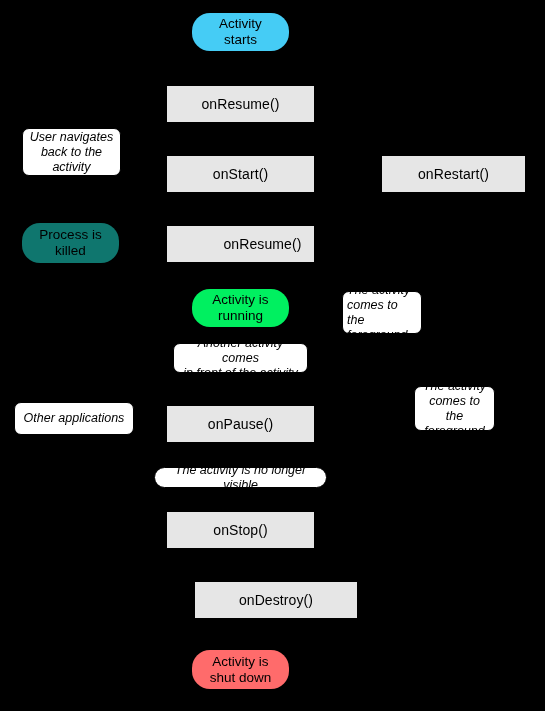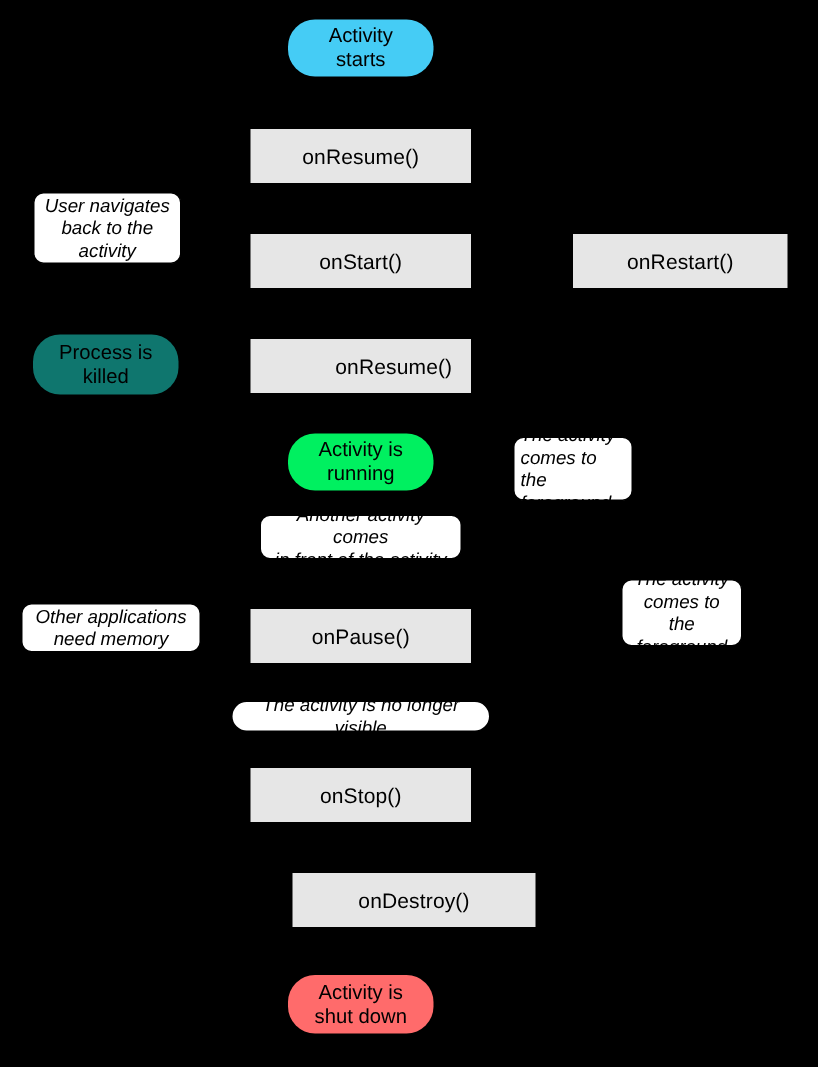--- a/index.html
+++ b/index.html
@@ -129,21 +129,20 @@
   <div class="note align-center" style="left:173px; top:343px; width:135px; height:30px;">
     <span>
       <span>Another activity comes</span>
       <span>in front of the activity</span>
     </span>
   </div>
 
   <div class="note align-center" style="left:14px; top:402px; width:120px; height:33px;">
     <span>
       <span>Other applications</span>
-      <span>need memory</span>
     </span>
   </div>
 
   <div class="callback-box" style="left:167px; top:406px; width:147px; height:36px;">
     <span>onPause()</span>
   </div>
 
   <div class="note align-center" style="left:414px; top:386px; width:81px; height:45px;">
     <span>
       <span>The activity</span>

